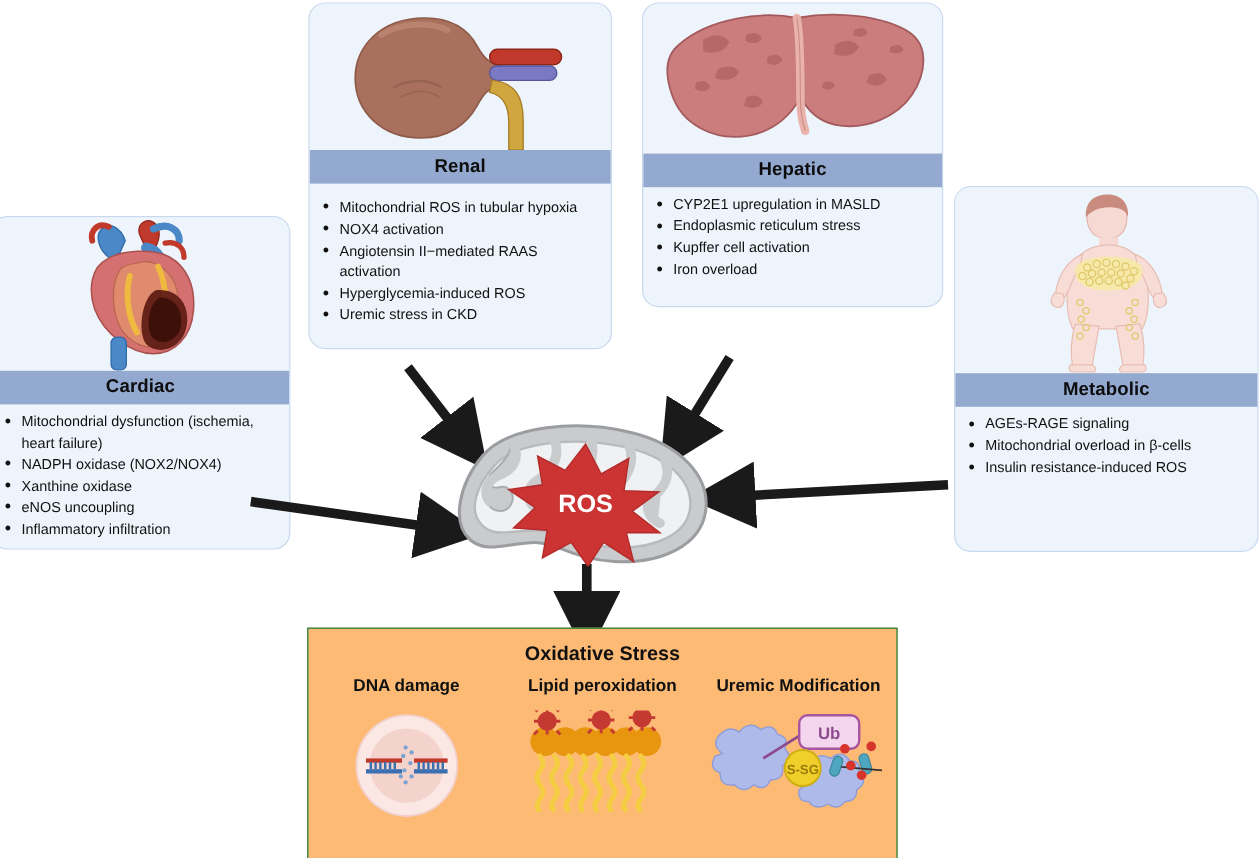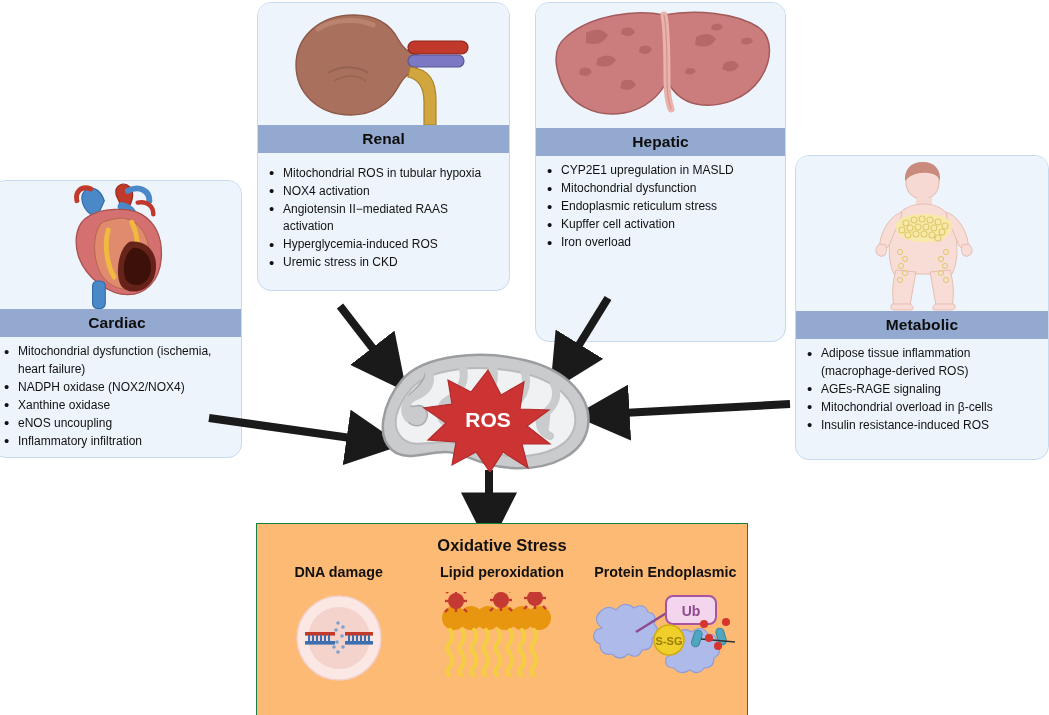--- a/index.html
+++ b/index.html
@@ -62,21 +62,21 @@
   }
   
   .clipped{
     height:5px;overflow:hidden;
     color:transparent;
   }
 
   
   #card-renal{left:257px;top:2px;width:253px;height:289px;}
   #card-renal .card-img{height:122px;}
-  #card-hepatic{left:535px;top:2px;width:251px;height:340px;}
+  #card-hepatic{left:535px;top:2px;width:251px;height:254px;}
   #card-hepatic .card-img{height:125px;}
   #card-cardiac{left:-8px;top:180px;width:250px;height:278px;}
   #card-cardiac .card-img{height:128px;}
   #card-metabolic{left:795px;top:155px;width:254px;height:305px;}
   #card-metabolic .card-img{height:155px;}
 
   
   #panel-oxstress{
     position:absolute;left:256px;top:523px;width:492px;height:198px;
     background:#fdba74;border:1px solid #15803d;box-sizing:border-box;
@@ -147,21 +147,20 @@
             <path d="M206 36 q8 -4 11 2 q-4 6 -12 2 z"></path>
             <path d="M150 66 q7 -3 10 2 q-4 6 -11 2 z"></path>
           </g>
         </g>
       </svg>
     </div>
     <div class="card-head">Hepatic</div>
     <div class="card-body">
       <ul class="blist">
         <li>CYP2E1 upregulation in MASLD</li>
-        <li>Mitochondrial dysfunction</li>
         <li>Endoplasmic reticulum stress</li>
         <li>Kupffer cell activation</li>
         <li>Iron overload</li>
       </ul>
     </div>
   </div>
 
   <div class="card" id="card-cardiac">
     <div class="card-img">
       <svg class="art" width="250" height="128" viewBox="0 0 250 128">
@@ -243,21 +242,20 @@
               <circle cx="65" cy="106" r="2.6"></circle>
             <circle cx="61" cy="113" r="2.6"></circle>
               <circle cx="66" cy="120" r="2.6"></circle>
           </g>
         </g>
       </svg>
     </div>
     <div class="card-head">Metabolic</div>
     <div class="card-body">
       <ul class="blist">
-        <li>Adipose tissue inflammation (macrophage-derived ROS)</li>
         <li>AGEs-RAGE signaling</li>
         <li>Mitochondrial overload in β-cells</li>
         <li>Insulin resistance-induced ROS</li>
       </ul>
     </div>
   </div>
 
   <svg class="arrows" width="1049" height="715" viewBox="0 0 1049 715">
     <defs>
       <marker id="ah" markerWidth="7" markerHeight="7" refX="3.2" refY="3.5" orient="auto">
@@ -407,21 +405,21 @@
                     <line x1="-11" y1="0" x2="-7" y2="0"></line>
                     <line x1="-8" y1="-8" x2="-11" y2="-11"></line>
                   </g>
               </g>
             </g>
           </svg>
         </div>
       </div>
 
       <div class="ox-col">
-        <div class="ox-label">Protein Endoplasmic</div>
+        <div class="ox-label">Uremic Modification</div>
         <div class="ox-art">
           <svg class="art" width="150" height="92" viewBox="0 0 150 92">
             <g fill="#aebaea" stroke="#8e9cd8" stroke-width="1.2">
               <path d="M18 26 q-10 -8 -2 -16 q8 -8 16 -2 q8 -10 18 -2 q10 -6 14 4 q10 2 6 12 q8 8 -2 14 q2 12 -10 12 q-4 10 -14 4 q-8 8 -16 0 q-12 2 -12 -10 q-10 -4 -4 -14 z" transform="translate(-6,10)"></path>
               <path d="M78 58 q-8 -10 2 -16 q6 -10 16 -4 q10 -8 16 2 q10 0 8 10 q8 8 -2 14 q0 10 -10 10 q-6 8 -14 2 q-10 6 -16 -2 q-10 0 -8 -10 z" transform="translate(6,2)"></path>
             </g>
             <path d="M46 40 L78 20" stroke="#8e4a8e" stroke-width="2.4" fill="none"></path>
             <rect x="76" y="4" width="50" height="28" rx="7" fill="#f3d6ee" stroke="#a8549f" stroke-width="2"></rect>
             <text x="101" y="24" text-anchor="middle" font-family="Liberation Sans, sans-serif" font-size="14" font-weight="bold" fill="#8e4a8e">Ub</text>
             <circle cx="79" cy="48" r="15" fill="#f0cf2a" stroke="#cfae14" stroke-width="1.6"></circle>

